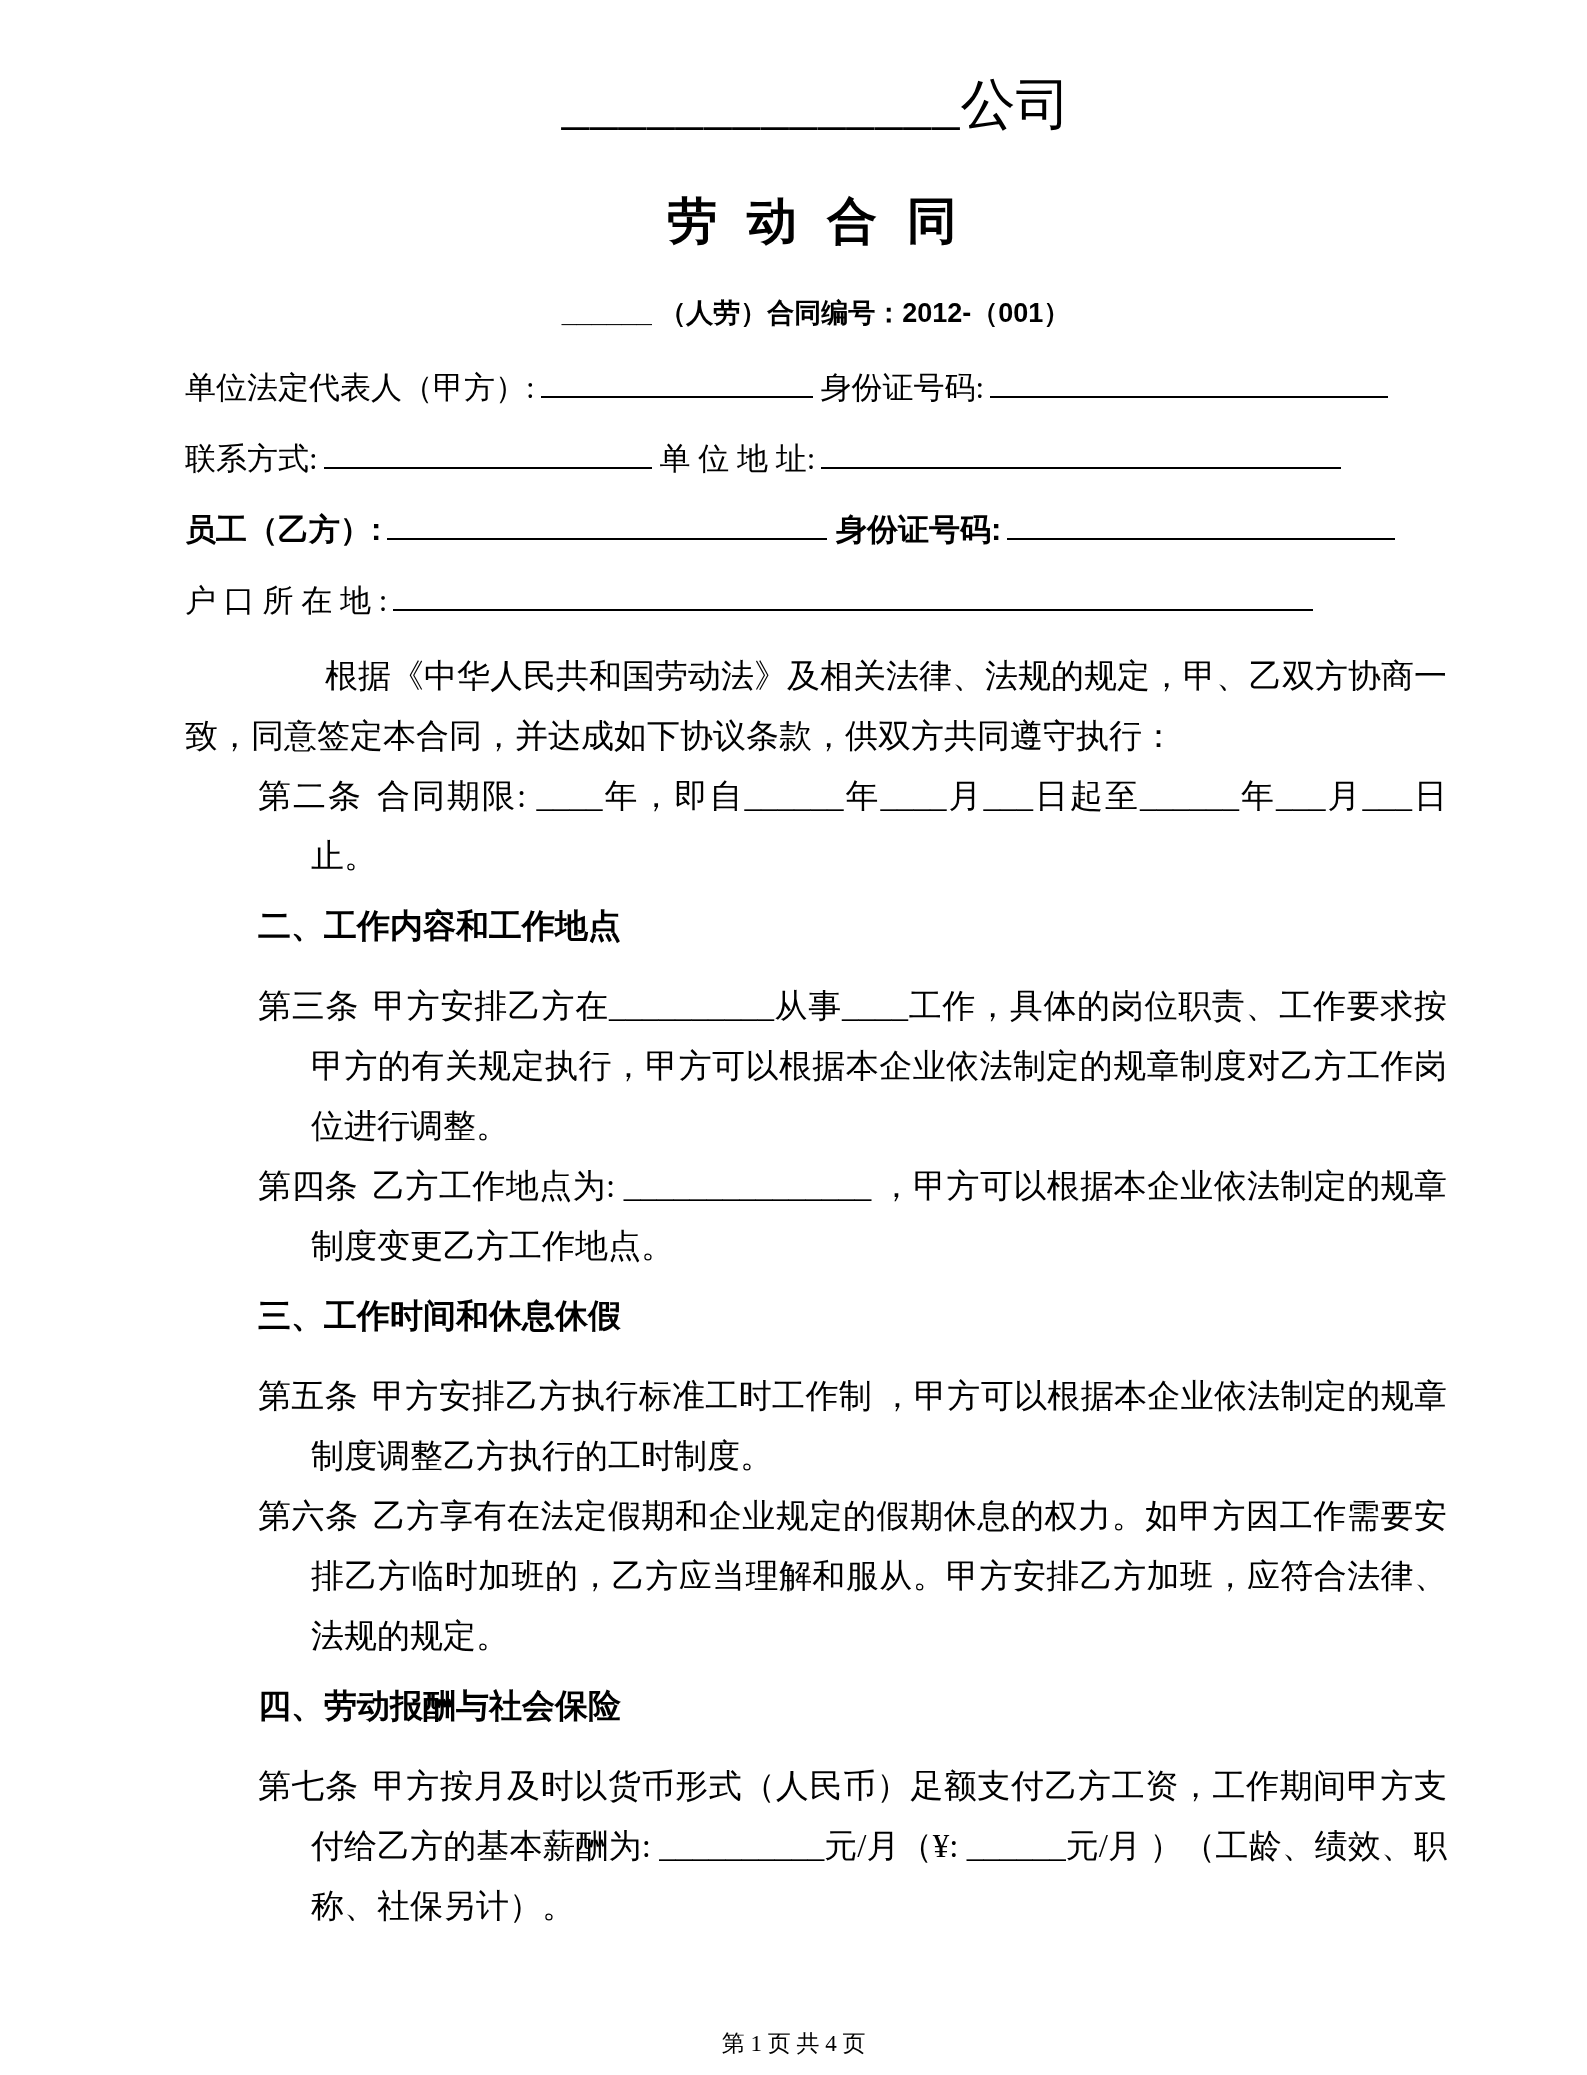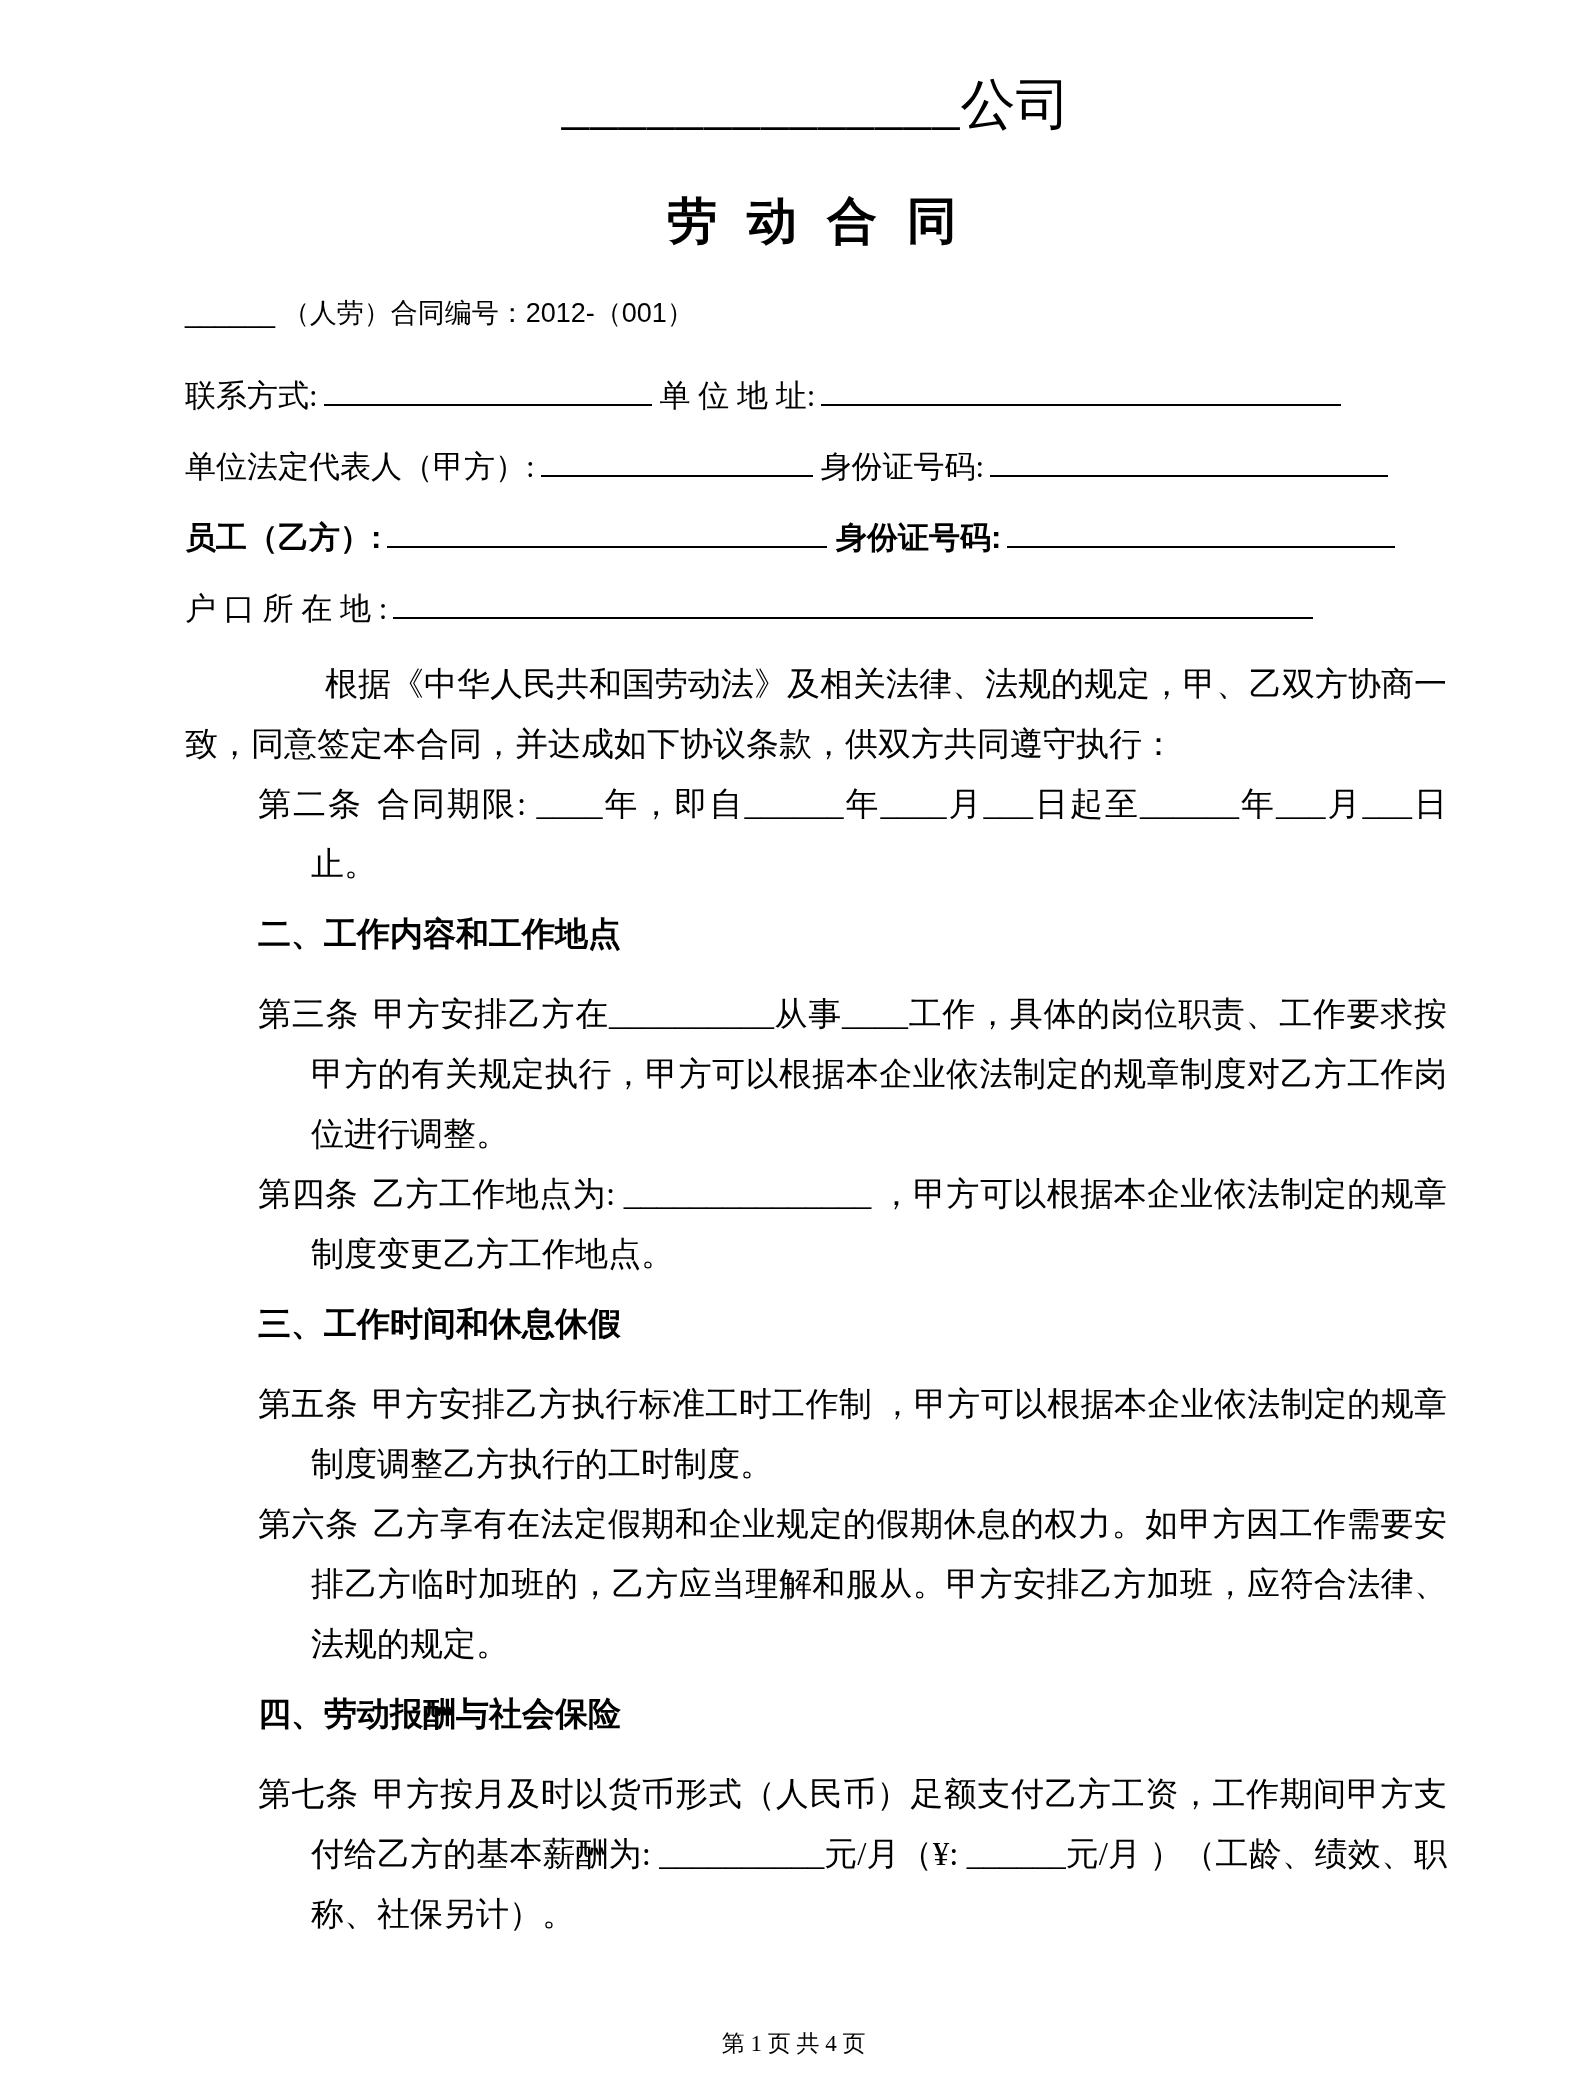--- a/index.html
+++ b/index.html
@@ -33,25 +33,26 @@
     font-family: "Liberation Sans", sans-serif;
     font-weight: bold;
     font-size: 50px;
     line-height: 62px;
     letter-spacing: 8px;
     margin-bottom: 44px;
     white-space: nowrap;
     margin-top: 30px;
   }
   .contract-no {
+    text-align: center;
     font-family: "Liberation Sans", sans-serif;
-    font-weight: normal;
+    font-weight: bold;
     font-size: 27px;
     line-height: 34px;
-    margin-bottom: 40px;
+    margin-bottom: 32px;
     white-space: nowrap;
   }
   
   .form-area { font-size: 31px; }
   .form-row {
     line-height: 40px;
     margin-bottom: 25px;
     white-space: nowrap;
   }
   .form-row.bold {
@@ -112,27 +113,27 @@
     <div class="doc-title">劳 动 合 同</div>
 
     <div class="contract-no">
       <span>______</span>
       <span>（人劳）合同编号：2012-（001）</span>
     </div>
 
     <div class="form-area">
 
       <div class="form-row">
-        <span>联系方式:</span><span class="fblank" style="width:328px"></span>
-        <span>单 位 地 址:</span><span class="fblank" style="width:520px"></span>
+        <span>单位法定代表人（甲方）:</span><span class="fblank" style="width:272px"></span>
+        <span>身份证号码:</span><span class="fblank" style="width:398px"></span>
       </div>
 
       <div class="form-row">
-        <span>单位法定代表人（甲方）:</span><span class="fblank" style="width:272px"></span>
-        <span>身份证号码:</span><span class="fblank" style="width:398px"></span>
+        <span>联系方式:</span><span class="fblank" style="width:328px"></span>
+        <span>单 位 地 址:</span><span class="fblank" style="width:520px"></span>
       </div>
 
       <div class="form-row bold">
         <span>员工（乙方）:</span><span class="fblank" style="width:440px"></span>
         <span>身份证号码:</span><span class="fblank" style="width:388px"></span>
       </div>
 
       <div class="form-row">
         <span>户 口 所 在 地 :</span><span class="fblank" style="width:920px"></span>
       </div>

